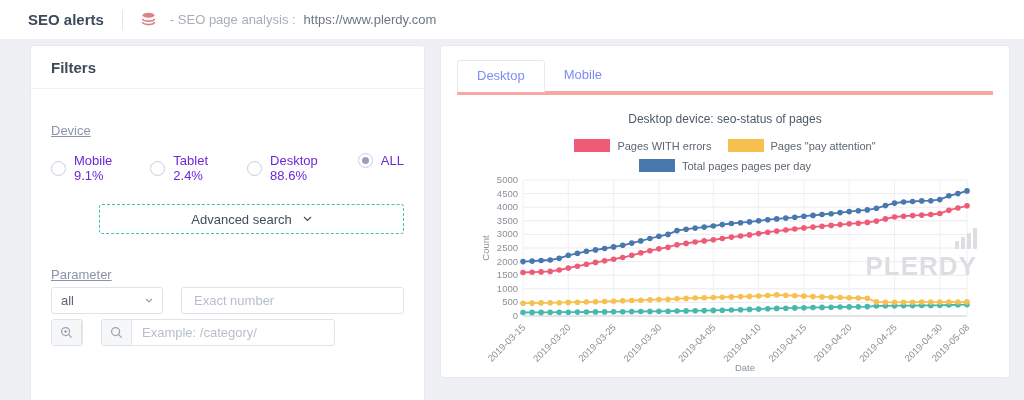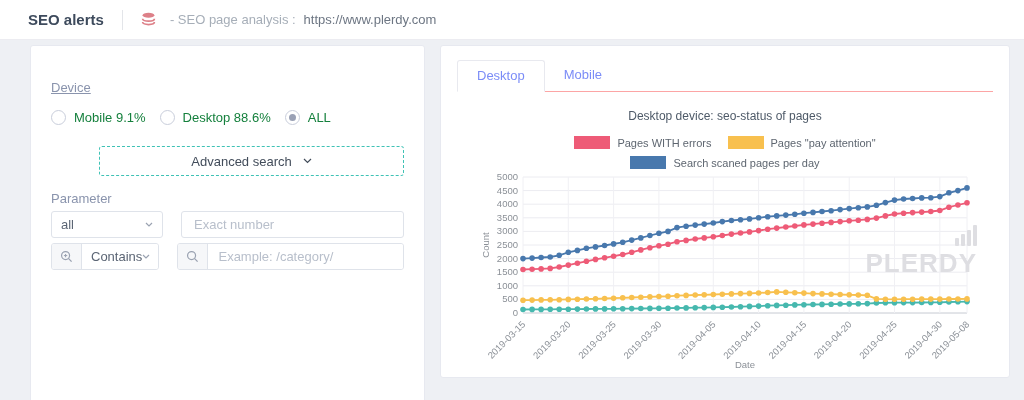--- a/index.html
+++ b/index.html
@@ -16,48 +16,48 @@
   .content { position:relative; height:360px; overflow:hidden; }
   .card { position:absolute; background:#fff; border:1px solid #e7e9f0; border-radius:3px; }
   .left-card  { left:30px;  top:5px; width:395px; height:378px; }
   .right-card { left:440px; top:5px; width:570px; height:333px; }
   
   .card-header { padding:13px 20px 12px; border-bottom:1px solid #f0f1f5;
                  font-size:15px; font-weight:bold; color:#3d4a5c; }
   .card-body { padding:0 20px; }
   .flabel { font-size:13px; color:#8a94ad; }
   .lbl-device { margin-top:34px;text-decoration:underline; }
-  .radio-row { display:flex; gap:14px; align-items:flex-start; margin-top:15px;
-               font-size:13px; color:#15803d; }
+  .radio-row { display:flex; gap:34px; align-items:flex-start; margin-top:15px;
+               font-size:13px; color:#6d28d9; }
   .radio-item { display:flex; align-items:center; gap:8px; cursor:pointer; }
   .radio-circle { width:15px; height:15px; border:1px solid #c9cedb; border-radius:50%;
                   background:#fff; position:relative; flex:0 0 auto; }
   .radio-item.checked .radio-circle::after { content:""; position:absolute; left:3px; top:3px;
                   width:7px; height:7px; border-radius:50%; background:#9aa1b5; }
   .adv { margin-top:21px; border:1px dashed #3fc2b5; border-radius:3px; height:30px;
          display:flex; align-items:center; justify-content:center; gap:11px;
          font-size:13px; color:#424c5a; cursor:pointer;margin-left:48px; }
-  .lbl-parameter, .lbl-search { margin-top:15px; }
+  .lbl-parameter, .lbl-search { margin-top:33px;text-decoration:underline; }
   .row { display:flex; gap:18px; margin-top:5px; align-items:center; }
   .select { width:112px; height:27px; border:1px solid #dfe3ea; border-radius:3px;
             display:flex; align-items:center; justify-content:space-between;
             padding:0 9px; font-size:13px; color:#5b6574; background:#fff; cursor:pointer; }
   .tinput { height:27px; border:1px solid #dfe3ea; border-radius:3px; font-size:13px;
             padding:0 10px; color:#5b6574; outline:none; }
   .tinput::placeholder { color:#b8bfcb; }
   .grow { flex:1;padding-left:12px; }
   .igroup { display:flex; align-items:stretch; border:1px solid #dfe3ea; border-radius:3px;
             overflow:hidden; height:27px; background:#fff; }
   .igroup .select, .igroup .tinput { border:none; height:25px; }
   .igroup .select { width:80px; }
   .igroup-input { width:202px; }
   .ibox { width:30px; background:#f6f7f9; border-right:1px solid #dfe3ea;
           display:flex; align-items:center; justify-content:center; flex:0 0 auto; }
   
-  .tabs { margin:14px 16px 8px; border-bottom:1px solid #fca5a5; display:flex; }
+  .tabs { margin:14px 16px 8px; border-bottom:4px solid #fca5a5; display:flex; }
   .tab { padding:7px 19px 8px; font-size:13px; color:#7b8cf7; cursor:pointer; }
   .tab.active { background:#fff; border:1px solid #e8e9ef; border-bottom:1px solid #fff;
                 margin-bottom:-1px; border-radius:3px 3px 0 0; }
   .chart-title { text-align:center; margin-top:17px; font-size:12px; color:#4e5a68; }
   .legend { margin:13px auto 0; max-width:500px; display:flex; flex-wrap:wrap;
             justify-content:center; row-gap:7px; }
   .legend-item { display:flex; align-items:center; margin:0 8px; font-size:11px; color:#5e6670; }
   .legend-swatch { width:36px; height:13px; margin-right:7px; }
   .chart-wrap { position:relative; margin-left:36px; margin-top:4px; width:500px; height:200px; }
   svg.chart { width:500px; height:196px; overflow:visible; display:block; }
@@ -81,27 +81,32 @@
       <path d="M1.5 9.4 A5.5 2.3 0 0 0 12.5 9.4" fill="none" stroke="#dd8088" stroke-width="1.6"></path>
     </svg>
   </span>
   <span class="topbar-sub">- SEO page analysis :</span>
   <span class="topbar-url">https://www.plerdy.com</span>
 </div>
 
 <div class="content">
 
   <div class="card left-card">
+    <div class="card-header">Filters</div>
     <div class="card-body">
 
       <div class="flabel lbl-device">Device</div>
       <div class="radio-row">
         <label class="radio-item">
           <span class="radio-circle"></span>
           <span>Mobile 9.1%</span>
+        </label>
+        <label class="radio-item">
+          <span class="radio-circle"></span>
+          <span>Tablet 2.4%</span>
         </label>
         <label class="radio-item">
           <span class="radio-circle"></span>
           <span>Desktop 88.6%</span>
         </label>
         <label class="radio-item checked">
           <span class="radio-circle"></span>
           <span>ALL</span>
         </label>
       </div>
@@ -131,28 +136,20 @@
       <div class="row">
         <div class="igroup">
           <span class="ibox">
             <svg width="13" height="13" viewBox="0 0 14 14">
               <circle cx="6" cy="6" r="4.3" fill="none" stroke="#9aa2b1" stroke-width="1.3"></circle>
               <line x1="6" y1="4.2" x2="6" y2="7.8" stroke="#9aa2b1" stroke-width="1.1"></line>
               <line x1="4.2" y1="6" x2="7.8" y2="6" stroke="#9aa2b1" stroke-width="1.1"></line>
               <line x1="9.3" y1="9.3" x2="12.5" y2="12.5" stroke="#9aa2b1" stroke-width="1.4"></line>
             </svg>
           </span>
-          <div class="select">
-            <span>Contains</span>
-            <span style="display:flex;">
-              <svg width="8" height="5" viewBox="0 0 8 5">
-                  <polyline points="1,1 4,4 7,1" fill="none" stroke="#9aa2b1" stroke-width="1.2"></polyline>
-                </svg>
-            </span>
-          </div>
         </div>
         <div class="igroup">
           <span class="ibox">
             <svg width="13" height="13" viewBox="0 0 14 14">
               <circle cx="6" cy="6" r="4.3" fill="none" stroke="#9aa2b1" stroke-width="1.3"></circle>
               <line x1="9.3" y1="9.3" x2="12.5" y2="12.5" stroke="#9aa2b1" stroke-width="1.4"></line>
             </svg>
           </span>
           <input class="tinput igroup-input" placeholder="Example: /category/" style="">
         </div>
@@ -178,21 +175,21 @@
         <span class="legend-item">
           <span class="legend-swatch" style="background: rgb(238, 91, 119);"></span>
           <span>Pages WITH errors</span>
         </span>
         <span class="legend-item">
           <span class="legend-swatch" style="background: rgb(248, 192, 78);"></span>
           <span>Pages "pay attention"</span>
         </span>
         <span class="legend-item">
           <span class="legend-swatch" style="background: rgb(72, 120, 173);"></span>
-          <span>Search scaned pages per day</span>
+          <span>Total pages pages per day</span>
         </span>
       </div>
 
     <div class="chart-wrap">
       <div class="watermark">
         <span class="wm-bars">
           <i style="height:8px"></i>
             <i style="height:12px"></i>
             <i style="height:16px"></i>
             <i style="height:21px"></i>

